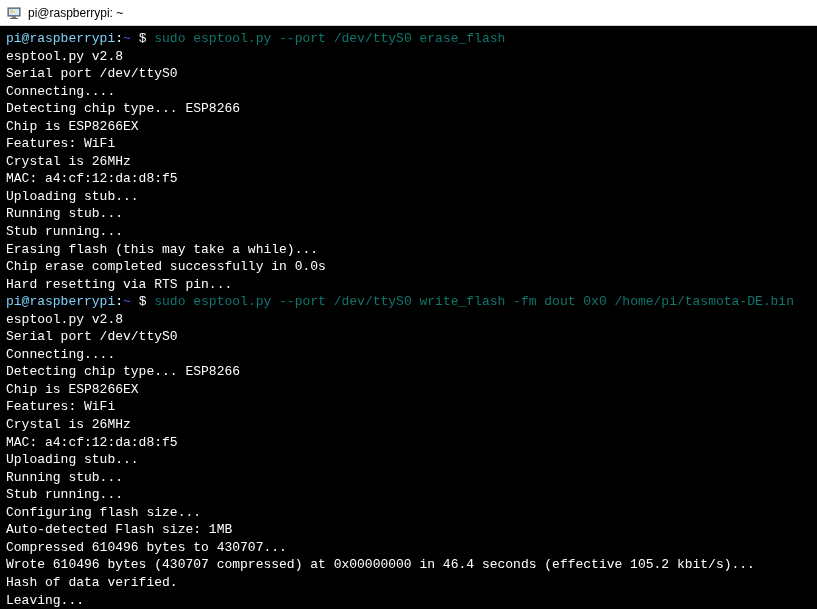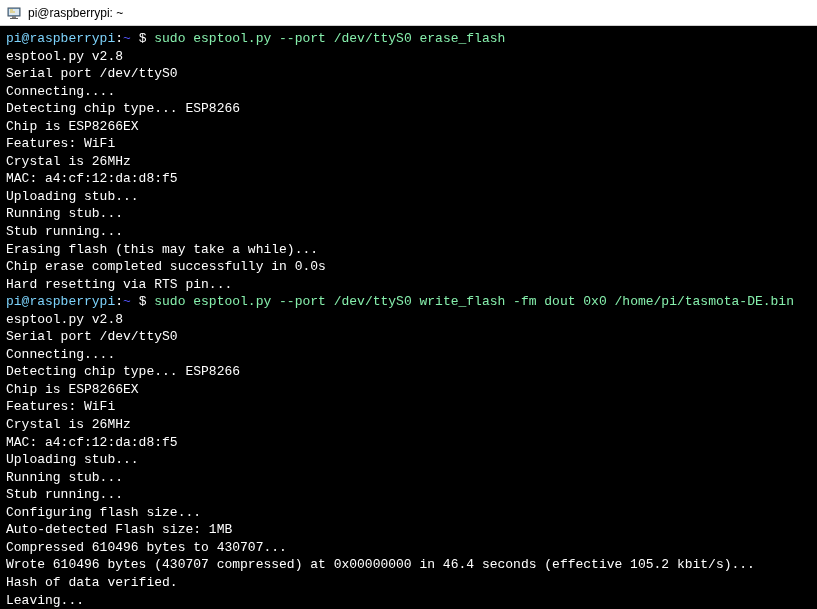--- a/index.html
+++ b/index.html
@@ -54,21 +54,21 @@
     .line {
       display: block;
     }
     .prompt-user {
       color: #7dd3fc;
     }
     .prompt-path {
       color: #5555ff;
     }
     .cmd {
-      color: #86efac;
+      color: #0f766e;
     }
   </style>
 </head>
 <body>
 
 <div class="window">
   <div class="title-bar">
     <span class="title-icon">
       <svg width="16" height="16" viewBox="0 0 16 16">
         <rect x="2" y="3" width="12" height="8" fill="#88b0d0" stroke="#405060" stroke-width="1"></rect>

